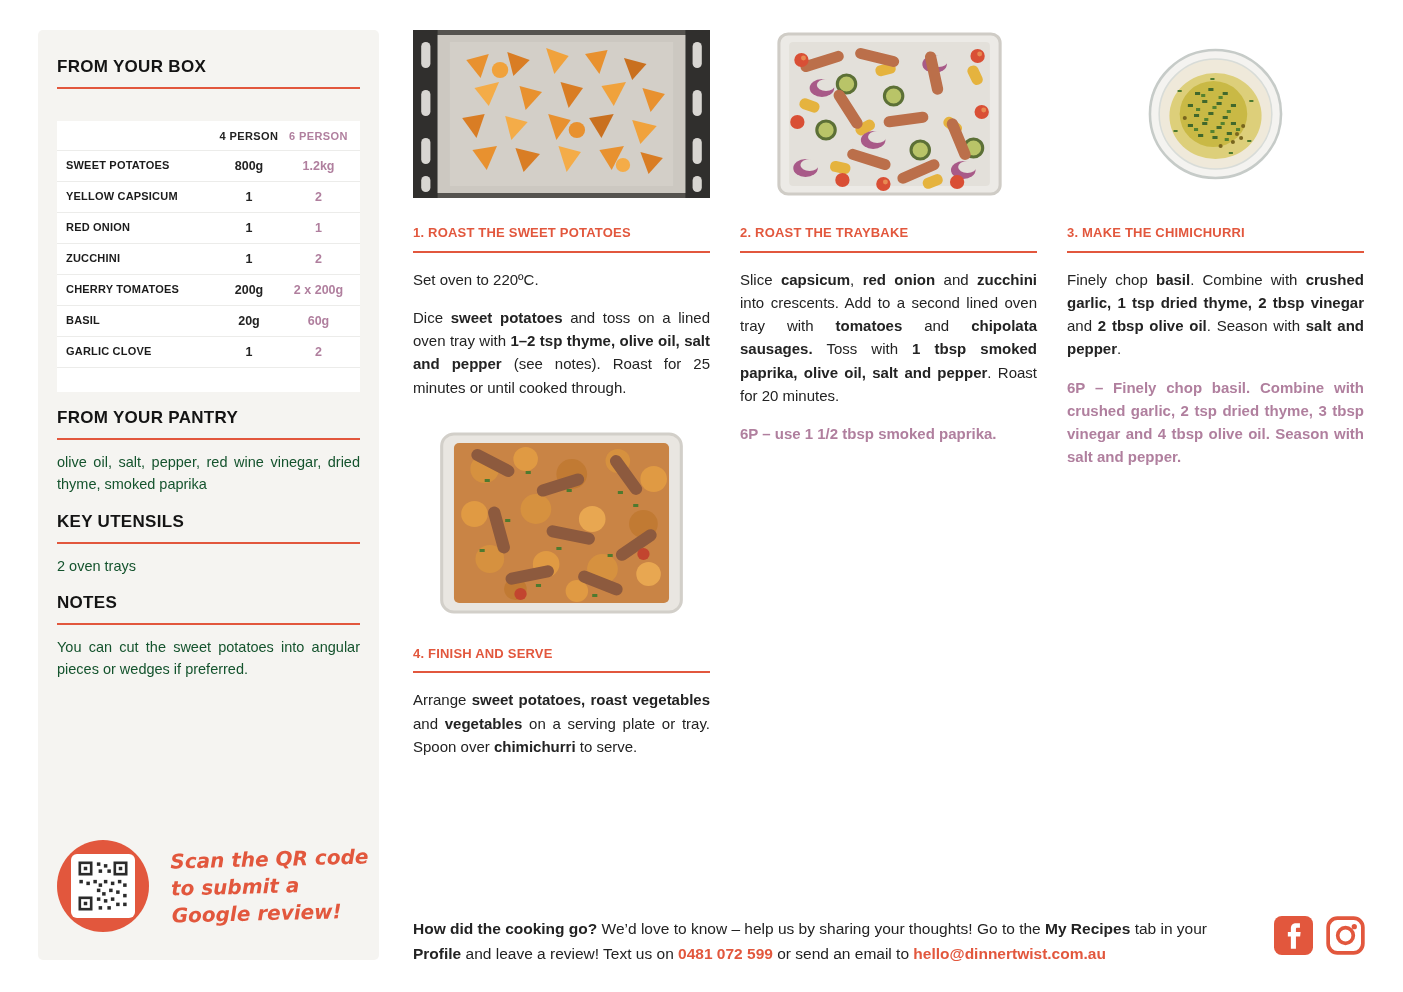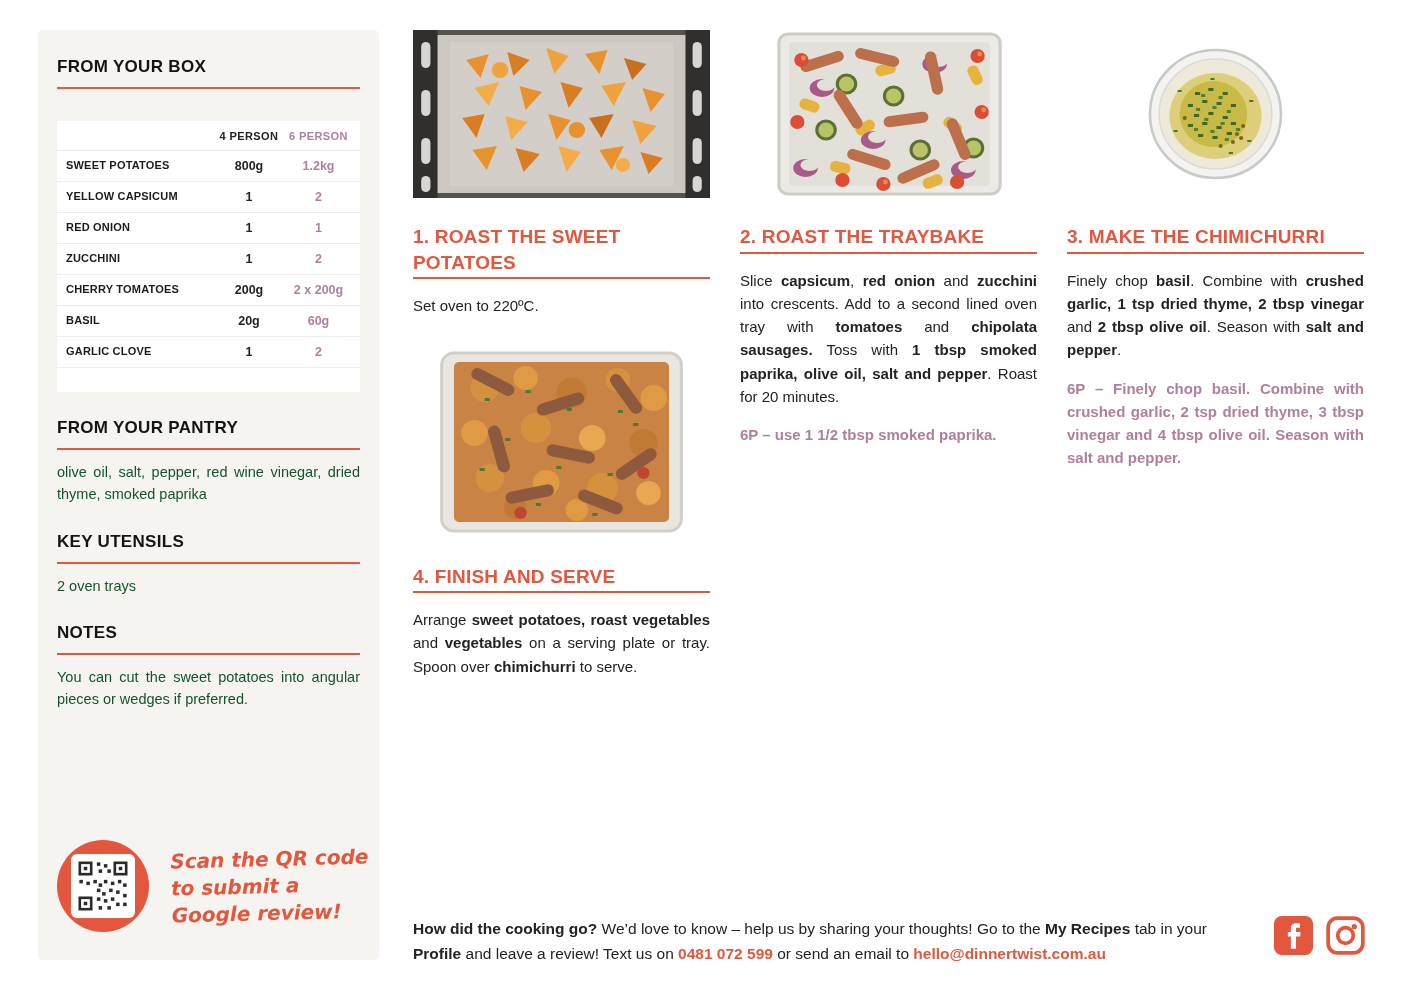--- a/index.html
+++ b/index.html
@@ -26,43 +26,43 @@
     font-size:17px;font-weight:800;letter-spacing:.3px;margin:0;
     padding-bottom:10px;border-bottom:2px solid var(--accent);color:#141414;
   }
   .tbl{background:#fff;margin-top:13px;padding-bottom:24px;}
   .trow{display:flex;align-items:center;padding:7px 9px;border-bottom:1px solid #ececea;min-height:31px;}
   .trow.head{min-height:30px;margin-top:32px;}
   .c-name{width:146px;font-size:11px;font-weight:700;letter-spacing:.2px;line-height:1.4;color:#1b1b1b;}
   .c-p4{width:74px;text-align:center;font-size:12.5px;font-weight:700;}
   .c-p6{flex:1;text-align:center;font-size:12.5px;font-weight:700;color:var(--sixp);}
   .trow.head .c-p4,.trow.head .c-p6{font-size:11px;letter-spacing:.4px;}
-  .side-sec{margin-top:26px;}
+  .side-sec{margin-top:16px;}
   .side-text{font-size:14.5px;line-height:1.5;margin-top:12px;text-align:justify;color:#14532d;}
   .qr-row{position:absolute;left:19px;bottom:28px;display:flex;align-items:center;gap:22px;}
   .qr-circle{
     width:92px;height:92px;border-radius:50%;background:var(--accent);
     display:flex;align-items:center;justify-content:center;flex:none;
   }
   .qr-box{width:64px;height:64px;background:#fff;border-radius:6px;display:flex;align-items:center;justify-content:center;}
   .qr-text{
     color:var(--accent);font-size:20px;line-height:1.35;font-weight:700;
     font-style:italic;width:200px;transform:rotate(-1.5deg);
     font-family:"DejaVu Sans",sans-serif;
   }
 
   
   .main{
     position:absolute;left:413px;top:30px;width:951px;
     display:grid;grid-template-columns:297px 297px 297px;column-gap:30px;align-items:start;
   }
   .photo{width:297px;display:block;margin-bottom:26px;}
   .step-title{
-    color:var(--accent);font-size:19px;font-weight:800;line-height:1.35;letter-spacing:.2px;
-    margin:0 0 15px 0;padding-bottom:2px;border-bottom:2px solid var(--accent);
+    color:var(--accent);font-size:13px;font-weight:800;line-height:1.35;letter-spacing:.2px;
+    margin:0 0 15px 0;padding-bottom:9px;border-bottom:2px solid var(--accent);
   }
   .step p{font-size:15px;line-height:1.55;margin:0 0 15px 0;text-align:justify;}
   .step p.sixp{color:var(--sixp);font-weight:700;}
   .step--second{margin-top:30px;}
   .b{font-weight:700;}
   .c-accent{color:var(--accent);}
 
   
   .footer{
     position:absolute;left:413px;bottom:26px;width:952px;
@@ -242,20 +242,21 @@
               <polygon points="142,116 164,122 150,142" fill="#f4ac48"></polygon>
             <polygon points="182,120 206,116 194,140" fill="#e8912f"></polygon>
               <polygon points="222,122 244,128 230,144" fill="#d97d24"></polygon>
             <circle cx="85" cy="40" r="8" fill="#f0a23c"></circle>
               <circle cx="160" cy="100" r="8" fill="#e8912f"></circle>
               <circle cx="205" cy="135" r="7" fill="#f4ac48"></circle>
           </g>
         </svg>
         <h3 class="step-title">1. ROAST THE SWEET POTATOES</h3>
         <p><span>Set oven to 220ºC.</span></p>
+        <p><span>Dice </span><span class="b">sweet potatoes</span><span> and toss on a lined oven tray with </span><span class="b">1–2 tsp thyme, olive oil, salt and pepper</span><span> (see notes). Roast for 25 minutes or until cooked through.</span></p>
       </div>
 
       <div class="step step--second">
         <svg class="photo" width="297" height="190" viewBox="0 0 290 190" preserveAspectRatio="none">
           <rect width="290" height="190" fill="#ffffff"></rect>
           <rect x="28" y="5" width="234" height="178" rx="12" fill="#e9e6e1" stroke="#d2cfc9" stroke-width="3"></rect>
           <rect x="40" y="14" width="210" height="160" rx="5" fill="#c98445"></rect>
           <g>
             <circle cx="70" cy="40" r="14" fill="#d6913f"></circle>
               <circle cx="110" cy="30" r="12" fill="#e09a43"></circle>

